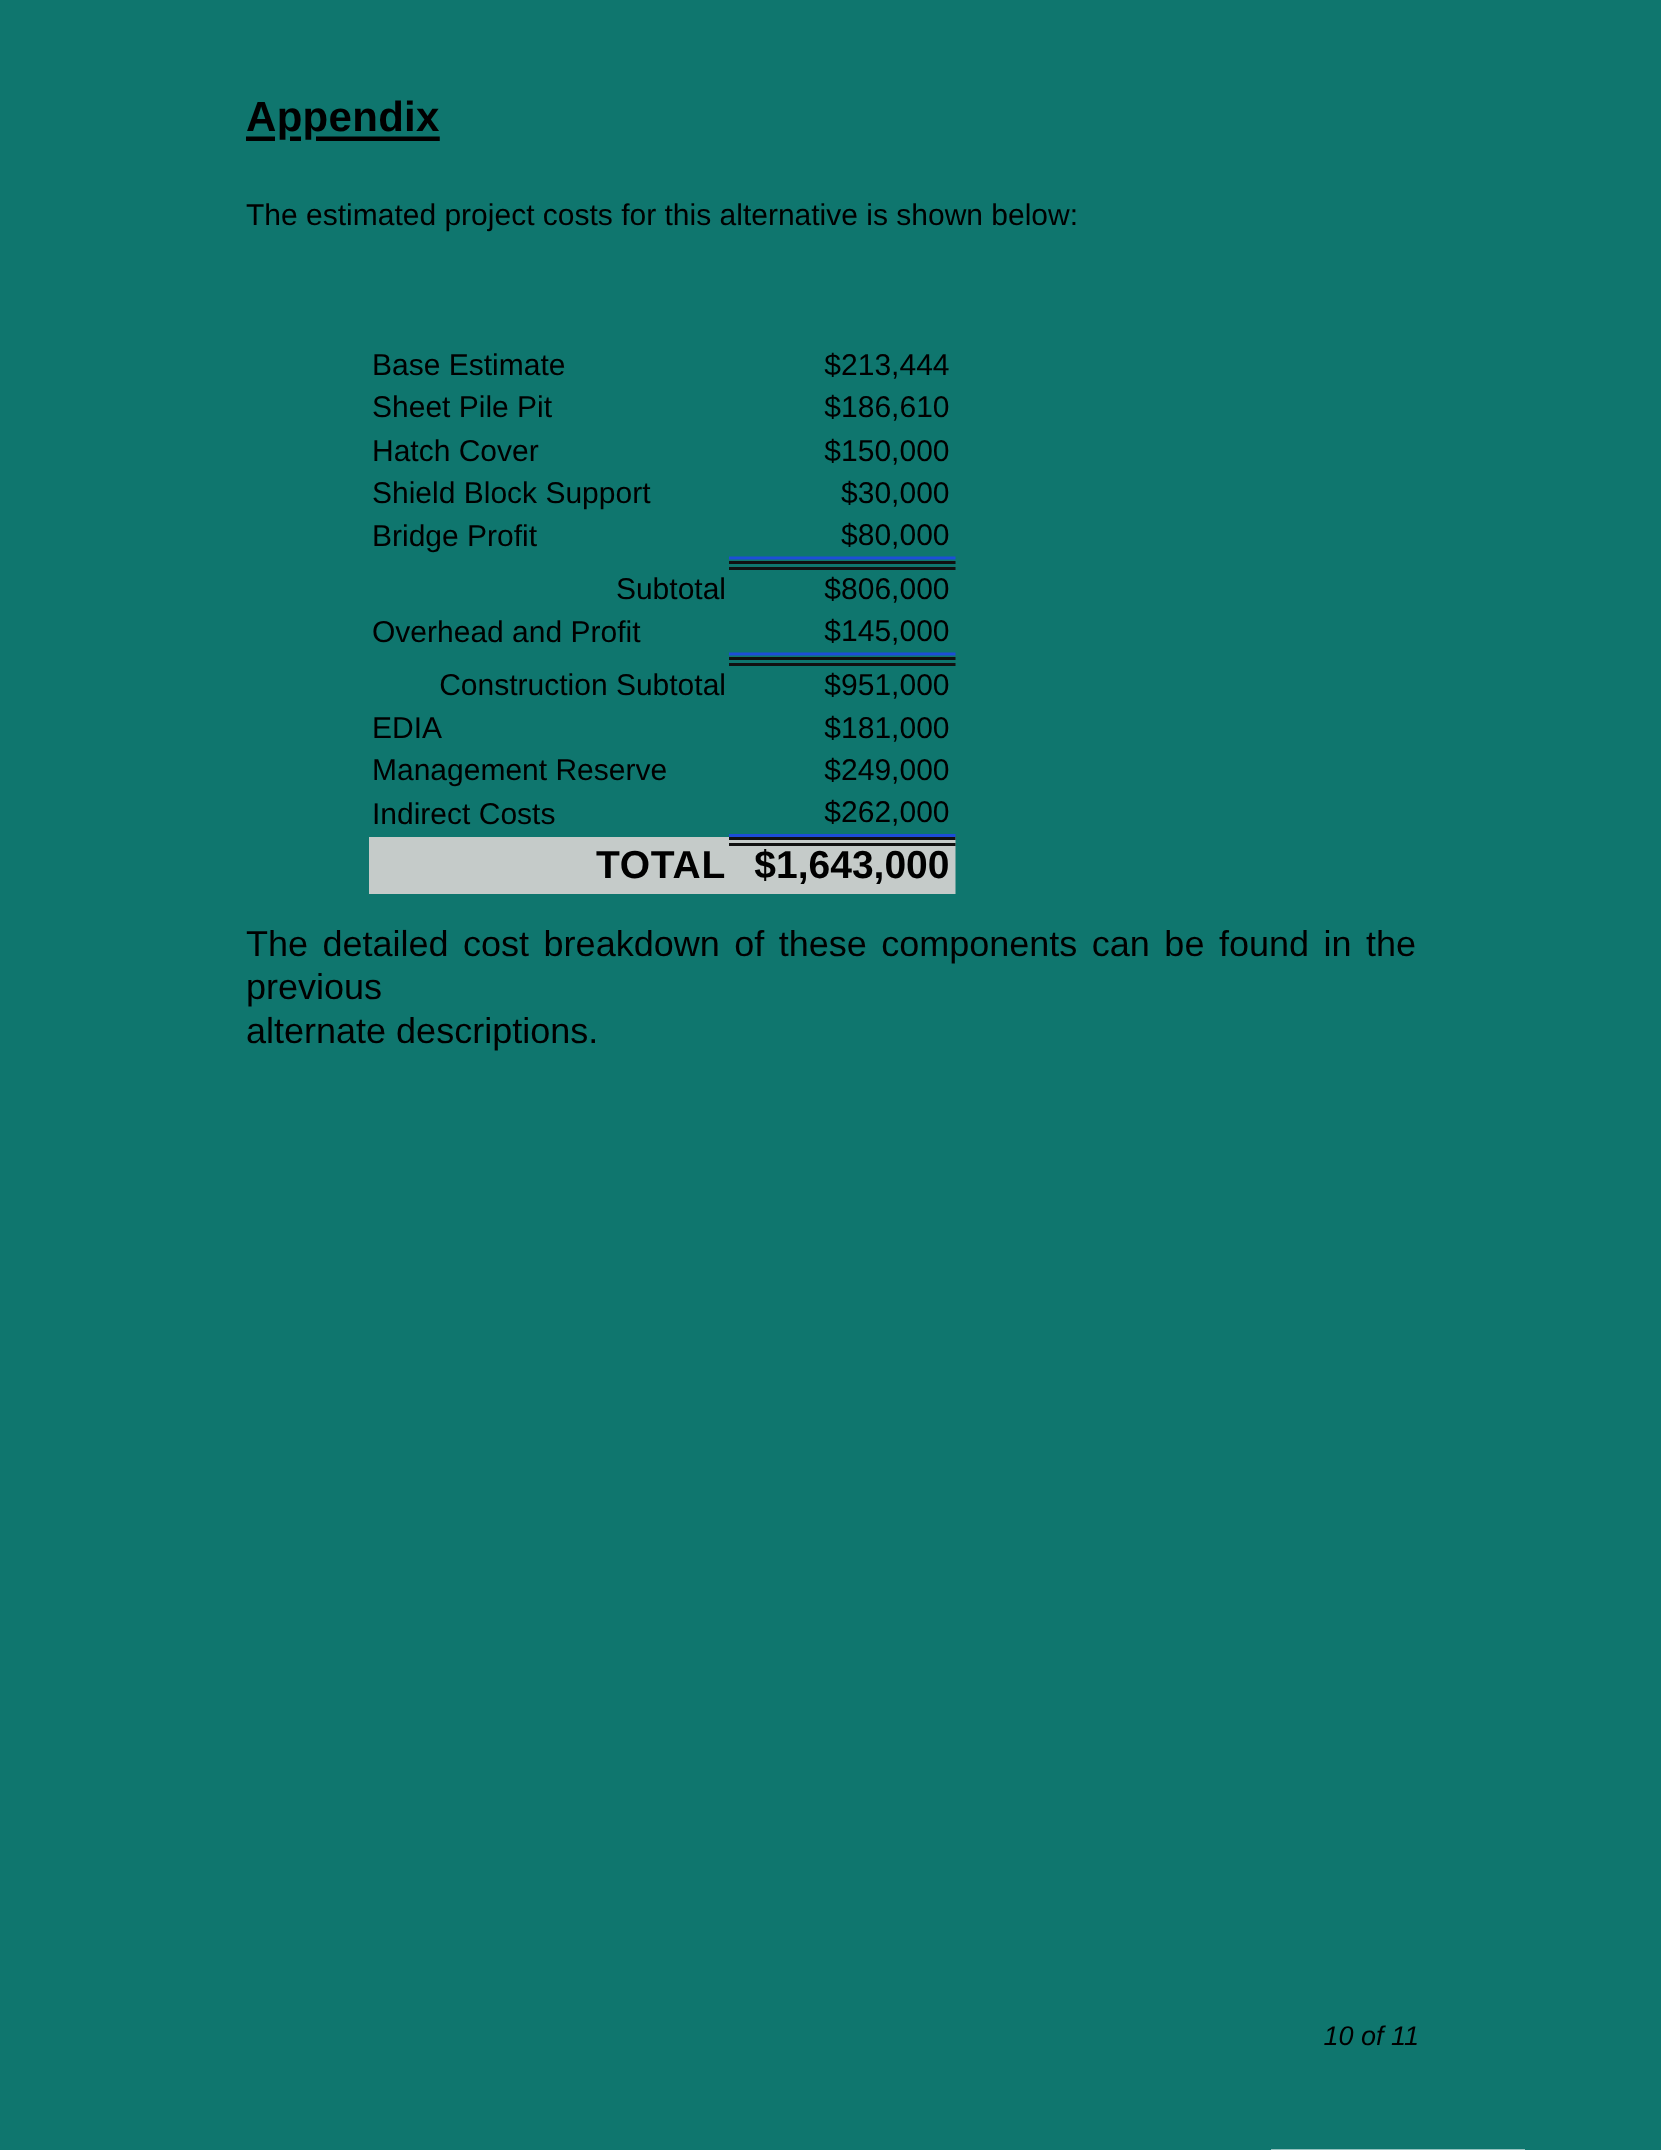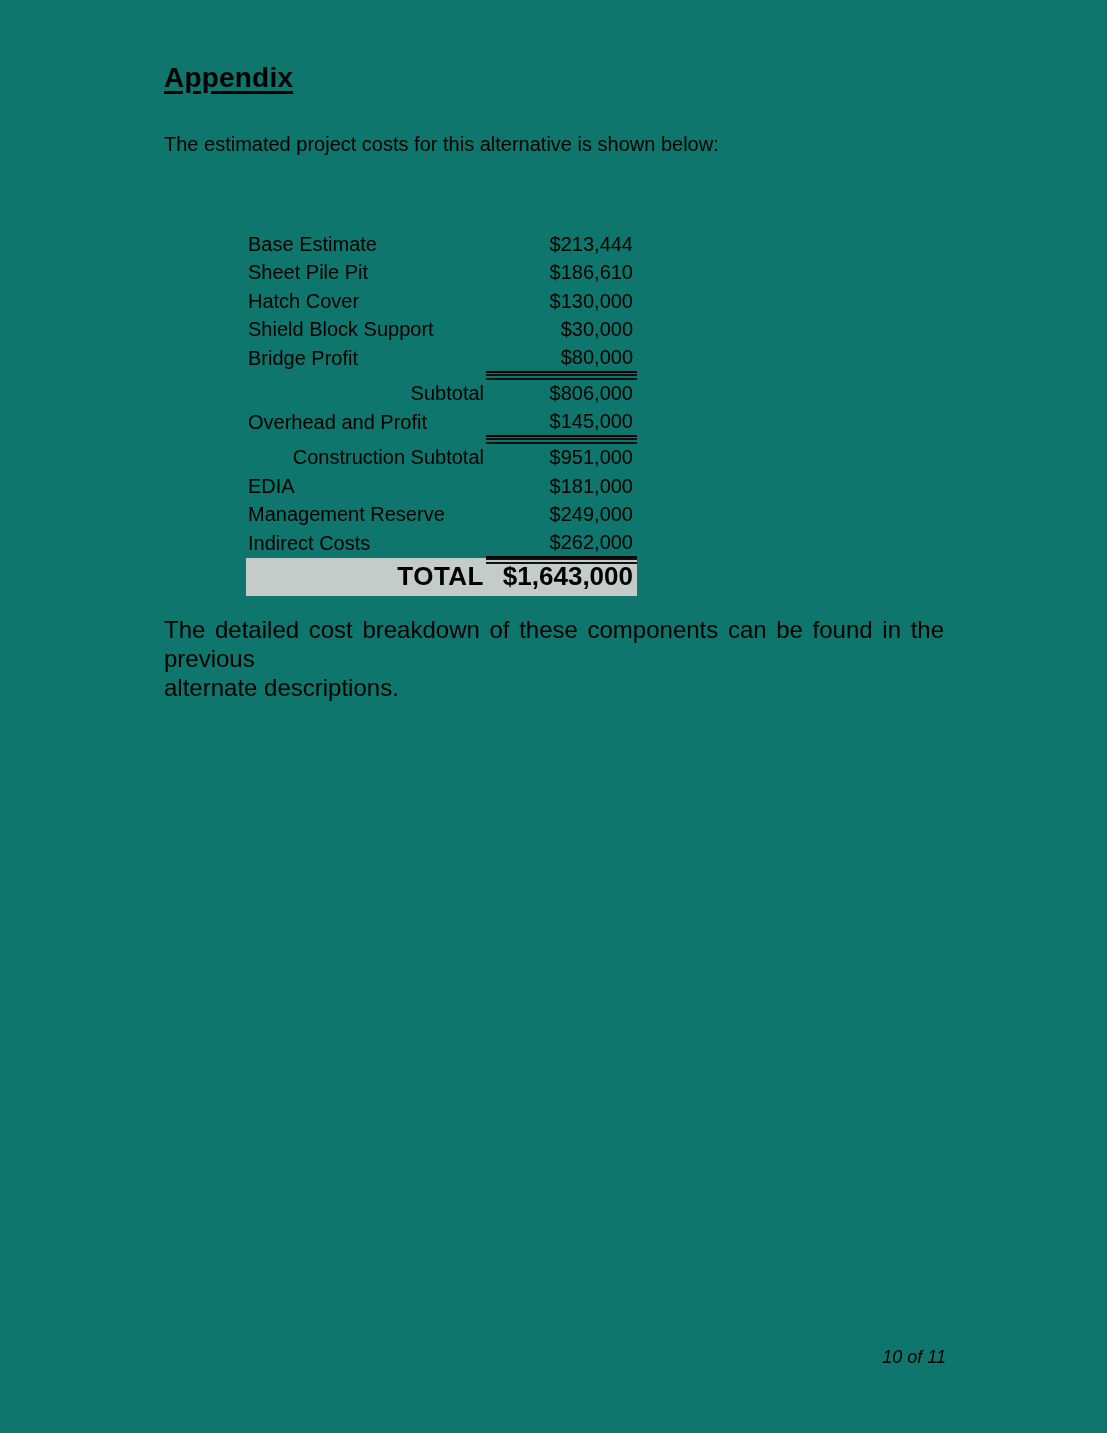--- a/index.html
+++ b/index.html
@@ -78,21 +78,21 @@
     text-align: right;
     padding-right: 4px;
     box-sizing: border-box;
     white-space: nowrap;
     align-self: stretch;
     display: flex;
     align-items: center;
     justify-content: flex-end;
   }
   .t-amount.underlined {
-    border-bottom: 2px solid #000000;
+    border-bottom: 2px solid #1d4ed8;
   }
   
   .rule-row {
     display: flex;
     height: 7px;
   }
   .rule-spacer { width: 240px; }
   .double-rule {
     width: 151px;
     height: 6px;
@@ -147,21 +147,21 @@
     <div class="t-row">
       <span class="t-label">Base Estimate</span>
       <span class="t-amount">$213,444</span>
     </div>
     <div class="t-row">
       <span class="t-label">Sheet Pile Pit</span>
       <span class="t-amount">$186,610</span>
     </div>
     <div class="t-row">
       <span class="t-label">Hatch Cover</span>
-      <span class="t-amount">$130,000</span>
+      <span class="t-amount">$150,000</span>
     </div>
     <div class="t-row">
       <span class="t-label">Shield Block Support</span>
       <span class="t-amount">$30,000</span>
     </div>
     <div class="t-row">
       <span class="t-label">Bridge Profit</span>
       <span class="t-amount underlined">$80,000</span>
     </div>
 

